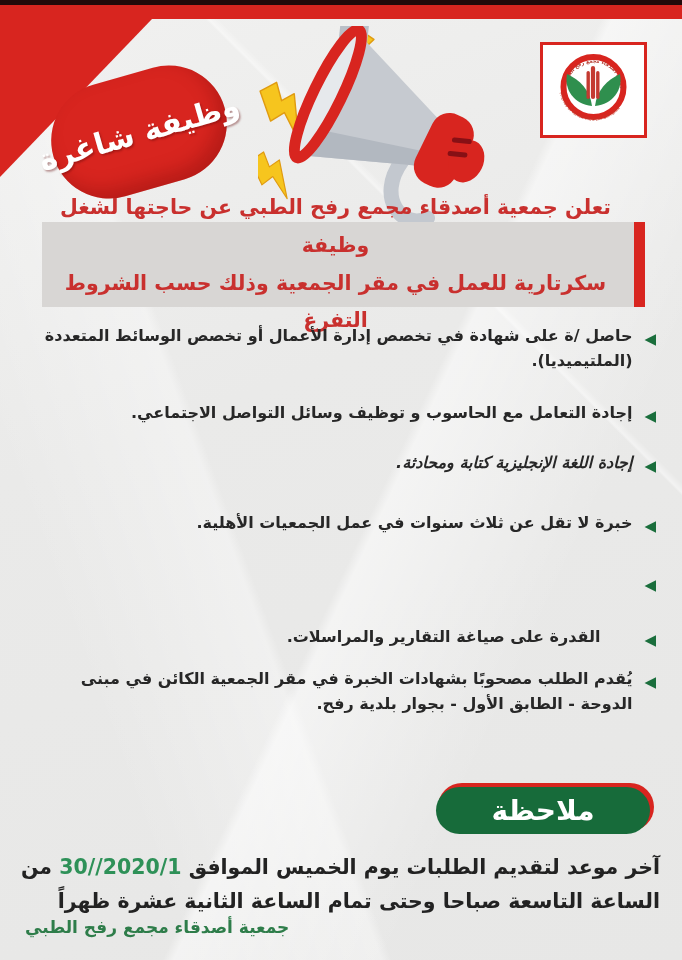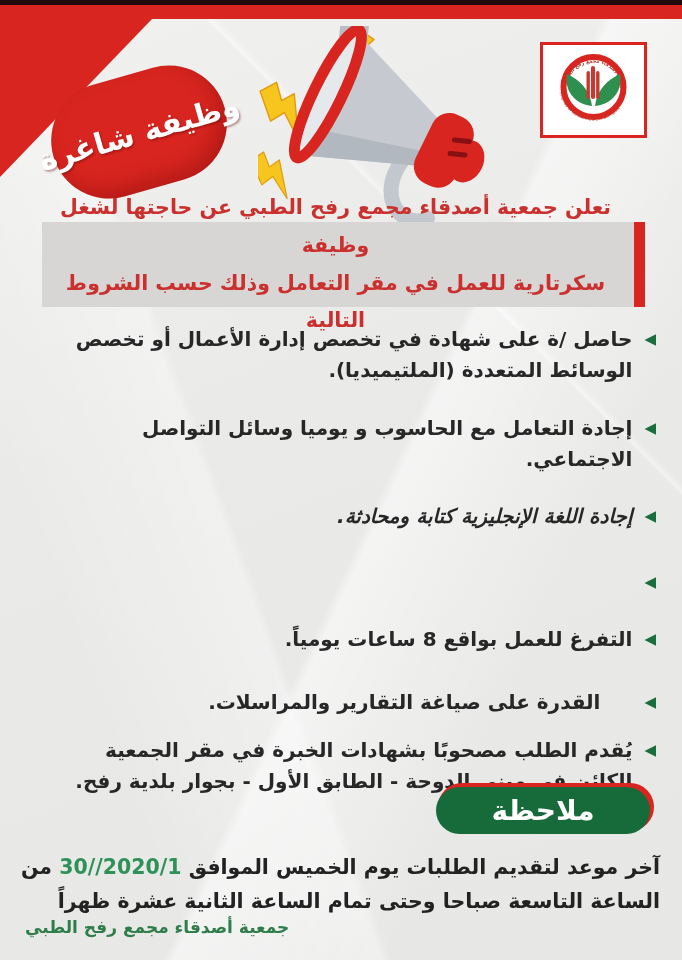--- a/index.html
+++ b/index.html
@@ -54,21 +54,21 @@
   }
   .reqs li{display:flex;justify-content:flex-end;align-items:flex-start;direction:ltr;}
   .reqs li:nth-child(1){margin-bottom:27px;}
   .reqs li:nth-child(2){margin-bottom:26px;}
   .reqs li:nth-child(3){margin-bottom:35px;font-style:italic;}
   .reqs li:nth-child(4){margin-bottom:34px;}
   .reqs li:nth-child(5){margin-bottom:32px;}
   .reqs li:nth-child(6){margin-bottom:17px;gap:32px;}
   .req-text{
     direction:rtl;text-align:right;color:#272727;font-weight:bold;
-    font-size:20px;line-height:1.55;max-width:592px;
+    font-size:16px;line-height:1.55;max-width:592px;
   }
   .tri{
     color:#1a6e3c;font-size:15px;line-height:1;margin-left:12px;margin-top:8px;
     flex:0 0 auto;order:2;
   }
   .note-btn{position:absolute;left:436px;top:787px;width:214px;height:47px;z-index:4;}
   .note-btn .red-layer{
     position:absolute;left:2px;right:-4px;top:-4px;bottom:3px;
     background:#d8251f;border-radius:26px;
   }
@@ -140,43 +140,43 @@
     <g fill="#c43a31">
       <rect x="46.5" y="29" width="3.4" height="28" rx="1.7"></rect>
       <rect x="50.9" y="24" width="4.2" height="33" rx="2.1"></rect>
       <rect x="56.1" y="29" width="3.4" height="28" rx="1.7"></rect>
     </g>
   </svg>
 
   <div class="announce">
     <div class="txt">
       <div>تعلن جمعية أصدقاء مجمع رفح الطبي عن حاجتها لشغل وظيفة</div>
-      <div>سكرتارية للعمل في مقر التعامل وذلك حسب الشروط التالية</div>
+      <div>سكرتارية للعمل في مقر الجمعية وذلك حسب الشروط التفرغ</div>
     </div>
     <div class="bar"></div>
   </div>
 
   <ul class="reqs">
     <li>
       <span class="req-text">حاصل /ة على شهادة في تخصص إدارة الأعمال أو تخصص الوسائط المتعددة (الملتيميديا).</span>
       <span class="tri">◀</span>
     </li>
     <li>
-      <span class="req-text">إجادة التعامل مع الحاسوب و يوميا وسائل التواصل الاجتماعي.</span>
+      <span class="req-text">إجادة التعامل مع الحاسوب و توظيف وسائل التواصل الاجتماعي.</span>
       <span class="tri">◀</span>
     </li>
     <li>
       <span class="req-text">إجادة اللغة الإنجليزية كتابة ومحادثة.</span>
       <span class="tri">◀</span>
     </li>
     <li>
-      <span class="tri">◀</span>
-    </li>
-    <li>
-      <span class="req-text">التفرغ للعمل بواقع 8 ساعات يومياً.</span>
+      <span class="req-text">خبرة لا تقل عن ثلاث سنوات  في عمل الجمعيات الأهلية.</span>
+      <span class="tri">◀</span>
+    </li>
+    <li>
       <span class="tri">◀</span>
     </li>
     <li>
       <span class="req-text">القدرة على صياغة التقارير والمراسلات.</span>
       <span class="tri">◀</span>
     </li>
     <li>
       <span class="req-text">يُقدم الطلب  مصحوبًا بشهادات الخبرة في مقر الجمعية الكائن في مبنى الدوحة - الطابق الأول - بجوار بلدية رفح.</span>
       <span class="tri">◀</span>
     </li>

